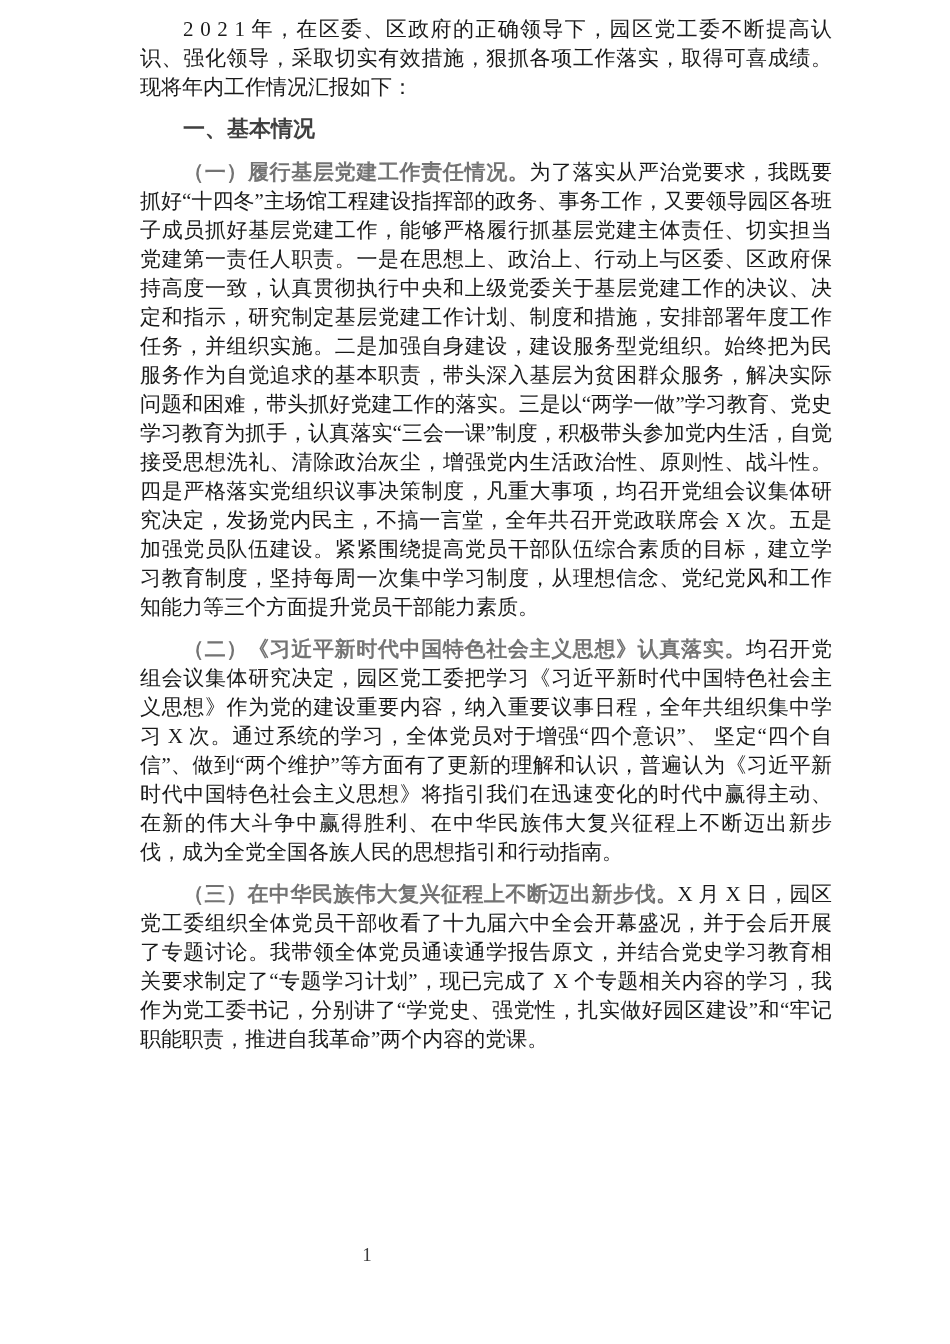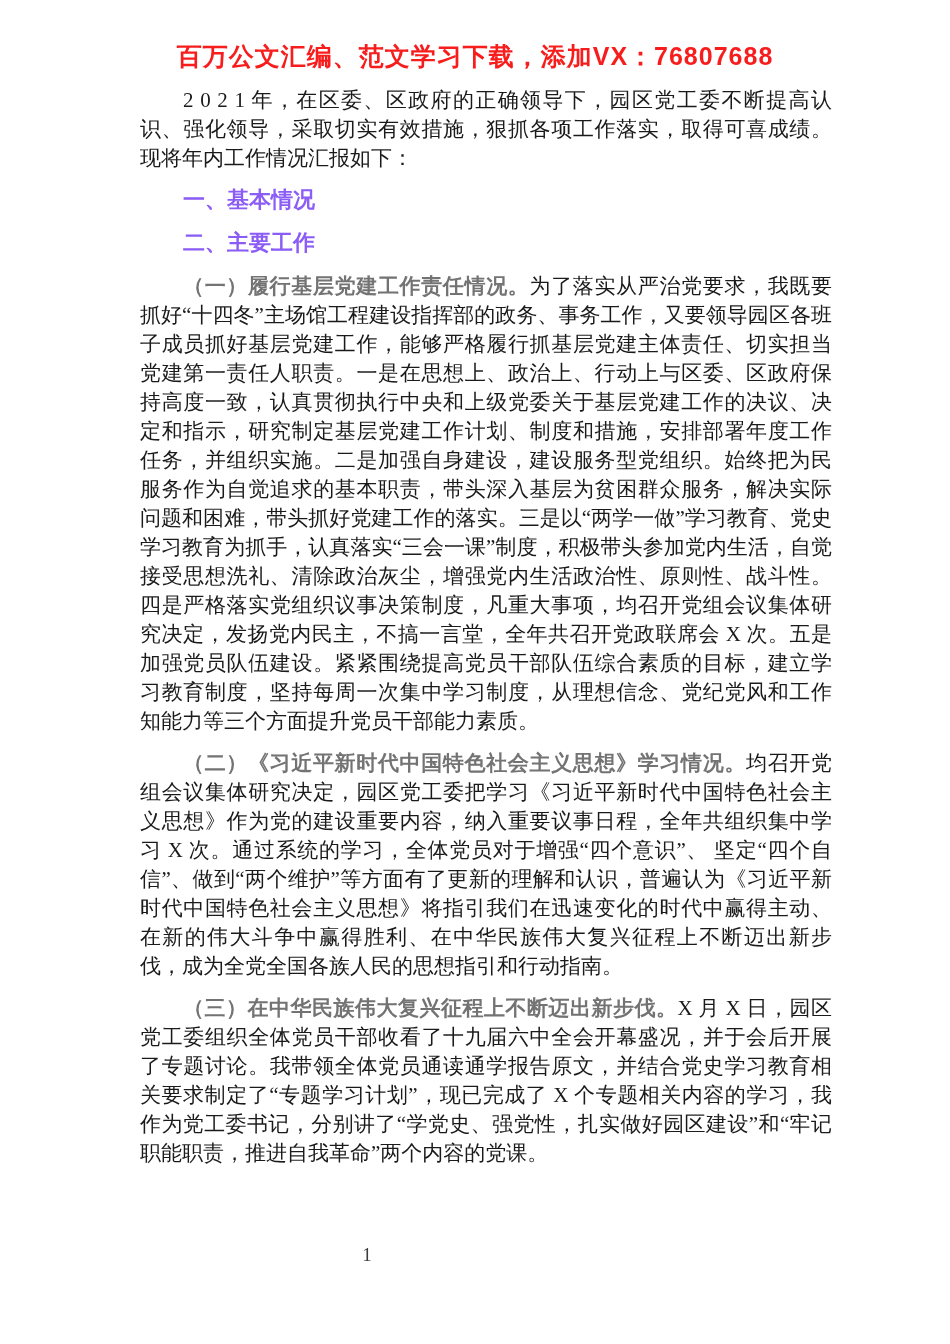--- a/index.html
+++ b/index.html
@@ -38,21 +38,21 @@
     text-indent: 43px;
     color: #1a1a1a;
   }
   .section-heading {
     font-family: "Liberation Sans", "DejaVu Sans", sans-serif;
     font-weight: 700;
     font-size: 22px;
     line-height: 29px;
     margin: 4px 0 14px 0;
     text-indent: 43px;
-    color: #8b5cf6;
+    color: #404040;
     text-align: left;
   }
   .lead {
     font-family: "Liberation Sans", "DejaVu Sans", sans-serif;
     font-weight: 700;
     color: #737373;
   }
   .page-footer {
     position: absolute;
     left: 352px;
@@ -63,34 +63,32 @@
     line-height: 24px;
     color: #3c3c3c;
     font-family: "Liberation Serif", "DejaVu Serif", serif;
   }
 </style>
 </head>
 <body>
 
 <div class="page">
 
-  <div class="promo-banner">百万公文汇编、范文学习下载，添加VX：76807688</div>
 
   <div class="content">
 
     <p class="para">2 0 2 1 年，在区委、区政府的正确领导下，园区党工委不断提高认识、强化领导，采取切实有效措施，狠抓各项工作落实，取得可喜成绩。现将年内工作情况汇报如下：</p>
 
     <h3 class="section-heading">一、基本情况</h3>
 
 
-    <h3 class="section-heading">二、主要工作</h3>
 
     <p class="para"><b class="lead">（一）履行基层党建工作责任情况。</b><span>为了落实从严治党要求，我既要抓好“十四冬”主场馆工程建设指挥部的政务、事务工作，又要领导园区各班子成员抓好基层党建工作，能够严格履行抓基层党建主体责任、切实担当党建第一责任人职责。一是在思想上、政治上、行动上与区委、区政府保持高度一致，认真贯彻执行中央和上级党委关于基层党建工作的决议、决定和指示，研究制定基层党建工作计划、制度和措施，安排部署年度工作任务，并组织实施。二是加强自身建设，建设服务型党组织。始终把为民服务作为自觉追求的基本职责，带头深入基层为贫困群众服务，解决实际问题和困难，带头抓好党建工作的落实。三是以“两学一做”学习教育、党史学习教育为抓手，认真落实“三会一课”制度，积极带头参加党内生活，自觉接受思想洗礼、清除政治灰尘，增强党内生活政治性、原则性、战斗性。四是严格落实党组织议事决策制度，凡重大事项，均召开党组会议集体研究决定，发扬党内民主，不搞一言堂，全年共召开党政联席会 X 次。五是加强党员队伍建设。紧紧围绕提高党员干部队伍综合素质的目标，建立学习教育制度，坚持每周一次集中学习制度，从理想信念、党纪党风和工作知能力等三个方面提升党员干部能力素质。</span></p>
 
-    <p class="para"><b class="lead">（二）《习近平新时代中国特色社会主义思想》学习情况。</b><span>均召开党组会议集体研究决定，园区党工委把学习《习近平新时代中国特色社会主义思想》作为党的建设重要内容，纳入重要议事日程，全年共组织集中学习 X 次。通过系统的学习，全体党员对于增强“四个意识”、 坚定“四个自信”、做到“两个维护”等方面有了更新的理解和认识，普遍认为《习近平新时代中国特色社会主义思想》将指引我们在迅速变化的时代中赢得主动、在新的伟大斗争中赢得胜利、在中华民族伟大复兴征程上不断迈出新步伐，成为全党全国各族人民的思想指引和行动指南。</span></p>
+    <p class="para"><b class="lead">（二）《习近平新时代中国特色社会主义思想》认真落实。</b><span>均召开党组会议集体研究决定，园区党工委把学习《习近平新时代中国特色社会主义思想》作为党的建设重要内容，纳入重要议事日程，全年共组织集中学习 X 次。通过系统的学习，全体党员对于增强“四个意识”、 坚定“四个自信”、做到“两个维护”等方面有了更新的理解和认识，普遍认为《习近平新时代中国特色社会主义思想》将指引我们在迅速变化的时代中赢得主动、在新的伟大斗争中赢得胜利、在中华民族伟大复兴征程上不断迈出新步伐，成为全党全国各族人民的思想指引和行动指南。</span></p>
 
     <p class="para"><b class="lead">（三）在中华民族伟大复兴征程上不断迈出新步伐。</b><span>X 月 X 日，园区党工委组织全体党员干部收看了十九届六中全会开幕盛况，并于会后开展了专题讨论。我带领全体党员通读通学报告原文，并结合党史学习教育相关要求制定了“专题学习计划”，现已完成了 X 个专题相关内容的学习，我作为党工委书记，分别讲了“学党史、强党性，扎实做好园区建设”和“牢记职能职责，推进自我革命”两个内容的党课。</span></p>
 
   </div>
 
   <div class="page-footer">1</div>
 
 </div>
 
 </body></html>

